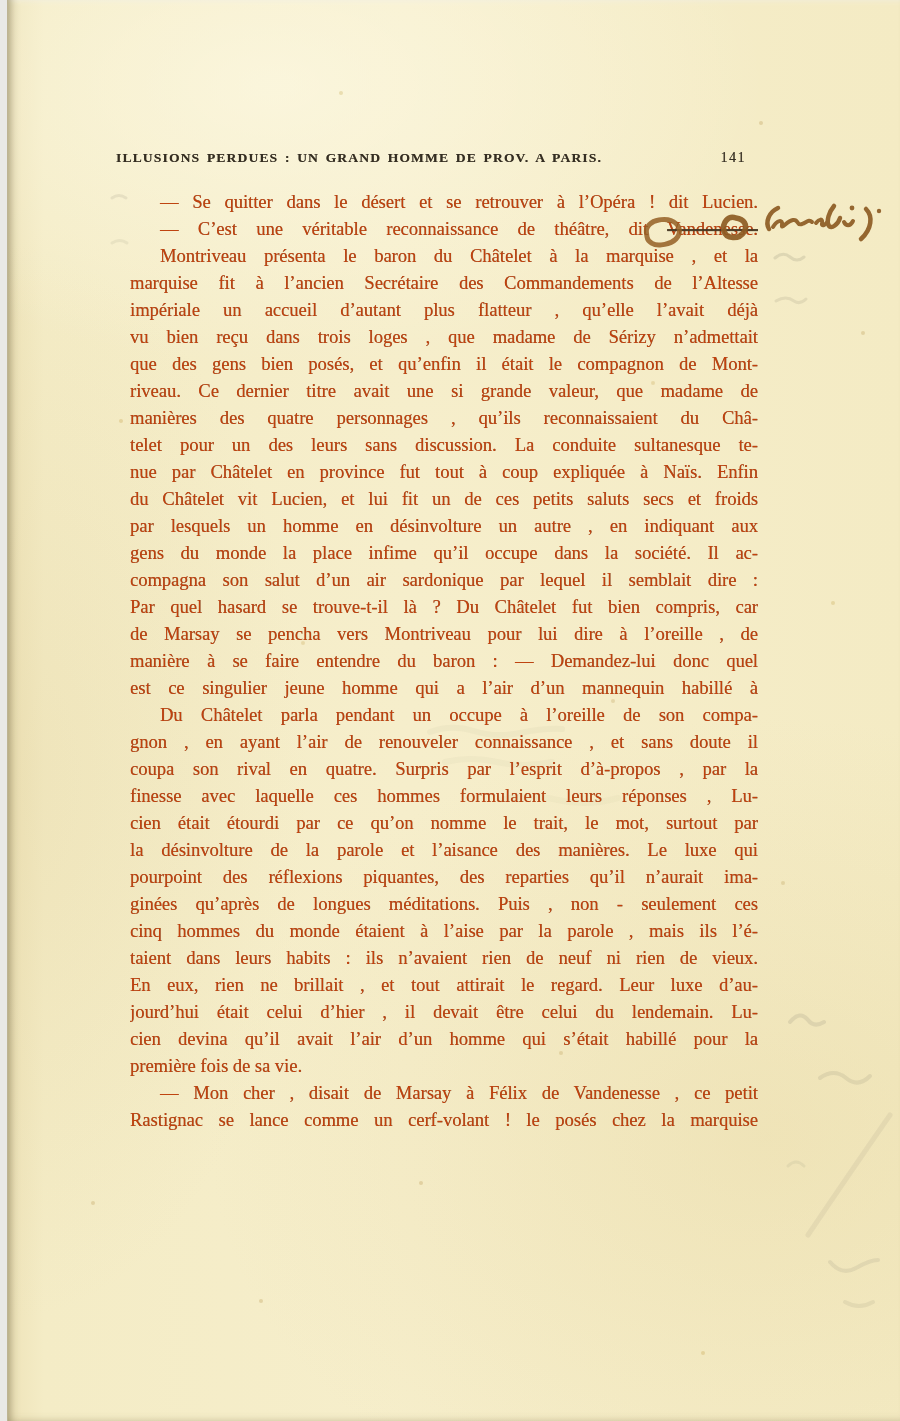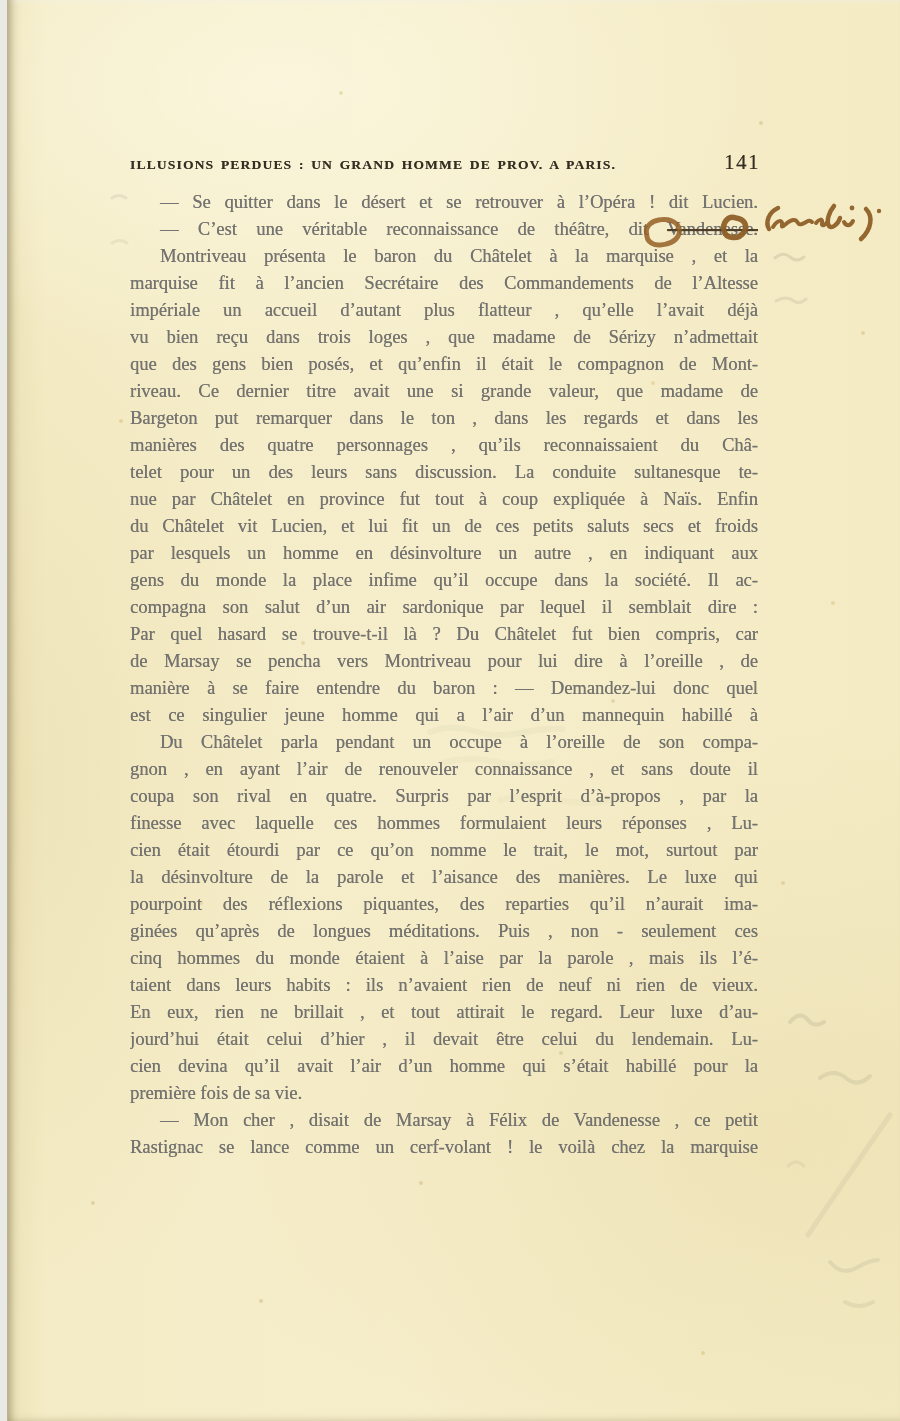--- a/index.html
+++ b/index.html
@@ -19,37 +19,37 @@
       radial-gradient(ellipse 500px 900px at 0% 55%, rgba(222,204,150,0.25), rgba(255,255,255,0) 60%),
       linear-gradient(90deg, #eee3b9 0%, #f4ecc6 4%, #f6eecb 45%, #f4ebc4 100%);
     box-shadow:
       inset 9px 0 10px -7px rgba(104,95,58,0.55),
       inset 0 -6px 9px -6px rgba(130,115,70,0.30),
       inset 0 5px 7px -6px rgba(255,255,255,0.85);
     border-left: 1px solid #bdb493;
   }
   
   .running-head {
-    position: absolute; left: 130px; top: 150px; width: 630px;
+    position: absolute; left: 116px; top: 150px; width: 630px;
     display: flex; justify-content: space-between; align-items: baseline;
     color: #342d21; white-space: nowrap;
   }
   .head-title {
     font-size: 13.5px; font-weight: bold;
     letter-spacing: 1.2px; word-spacing: 2px;
     text-shadow: 0.2px 0.2px 0.4px rgba(52,45,33,0.6);
   }
   .head-page-number {
-    font-size: 21px; letter-spacing: 1.5px;
+    font-size: 14px; letter-spacing: 1.5px;
     text-shadow: 0.2px 0.2px 0.4px rgba(52,45,33,0.6);
   }
   
   .text-block {
     position: absolute; left: 130px; top: 189px; width: 628px;
-    color: #737373; font-size: 18.5px;
+    color: #c2410c; font-size: 18.5px;
   }
   .line {
     height: 27px; line-height: 27px; overflow: hidden;
     text-align: justify; text-align-last: justify;
     text-shadow: 0.25px 0.25px 0.45px rgba(45,40,32,0.55);
   }
   .line.indent { text-indent: 30px; }
   .line.par-end { text-align-last: left; }
   .struck {
     text-decoration: line-through;
@@ -118,21 +118,20 @@
 
 <div class="text-block" id="text-lines">
     <div class="line indent">— Se quitter dans le désert et se retrouver à l’Opéra ! dit Lucien.</div>
     <div class="line indent"><span>— C’est une véritable reconnaissance de théâtre, dit </span><span class="struck">Vandenesse.</span></div>
     <div class="line indent">Montriveau présenta le baron du Châtelet à la marquise , et la</div>
     <div class="line">marquise fit à l’ancien Secrétaire des Commandements de l’Altesse</div>
     <div class="line">impériale un accueil d’autant plus flatteur , qu’elle l’avait déjà</div>
     <div class="line">vu bien reçu dans trois loges , que madame de Sérizy n’admettait</div>
     <div class="line">que des gens bien posés, et qu’enfin il était le compagnon de Mont-</div>
     <div class="line">riveau. Ce dernier titre avait une si grande valeur, que madame de</div>
-    <div class="line">Bargeton put remarquer dans le ton , dans les regards et dans les</div>
     <div class="line">manières des quatre personnages , qu’ils reconnaissaient du Châ-</div>
     <div class="line">telet pour un des leurs sans discussion. La conduite sultanesque te-</div>
     <div class="line">nue par Châtelet en province fut tout à coup expliquée à Naïs. Enfin</div>
     <div class="line">du Châtelet vit Lucien, et lui fit un de ces petits saluts secs et froids</div>
     <div class="line">par lesquels un homme en désinvolture un autre , en indiquant aux</div>
     <div class="line">gens du monde la place infime qu’il occupe dans la société. Il ac-</div>
     <div class="line">compagna son salut d’un air sardonique par lequel il semblait dire :</div>
     <div class="line">Par quel hasard se trouve-t-il là ? Du Châtelet fut bien compris, car</div>
     <div class="line">de Marsay se pencha vers Montriveau pour lui dire à l’oreille , de</div>
     <div class="line">manière à se faire entendre du baron : — Demandez-lui donc quel</div>
@@ -145,21 +144,21 @@
     <div class="line">la désinvolture de la parole et l’aisance des manières. Le luxe qui</div>
     <div class="line">pourpoint des réflexions piquantes, des reparties qu’il n’aurait ima-</div>
     <div class="line">ginées qu’après de longues méditations. Puis , non - seulement ces</div>
     <div class="line">cinq hommes du monde étaient à l’aise par la parole , mais ils l’é-</div>
     <div class="line">taient dans leurs habits : ils n’avaient rien de neuf ni rien de vieux.</div>
     <div class="line">En eux, rien ne brillait , et tout attirait le regard. Leur luxe d’au-</div>
     <div class="line">jourd’hui était celui d’hier , il devait être celui du lendemain. Lu-</div>
     <div class="line">cien devina qu’il avait l’air d’un homme qui s’était habillé pour la</div>
     <div class="line par-end">première fois de sa vie.</div>
     <div class="line indent">— Mon cher , disait de Marsay à Félix de Vandenesse , ce petit</div>
-    <div class="line">Rastignac se lance comme un cerf-volant ! le voilà chez la marquise</div>
+    <div class="line">Rastignac se lance comme un cerf-volant ! le posés chez la marquise</div>
   </div>
 
 <div class="ink-ring"></div>
 
 <div class="annotation">
   <span class="sr-only">O Canalis</span>
   <svg viewBox="0 0 182 58" xmlns="http://www.w3.org/2000/svg">
     <g fill="none" stroke="#8d5c24" stroke-linecap="round" opacity="0.92">
       <path d="M20 24 C12 21 6 29 8 37 C10 45 23 46 28 38 C32 31 28 25 20 24" stroke-width="5.5"></path>
       <path d="M62 14 C53 18 49 28 53 35" stroke-width="4.5"></path>

